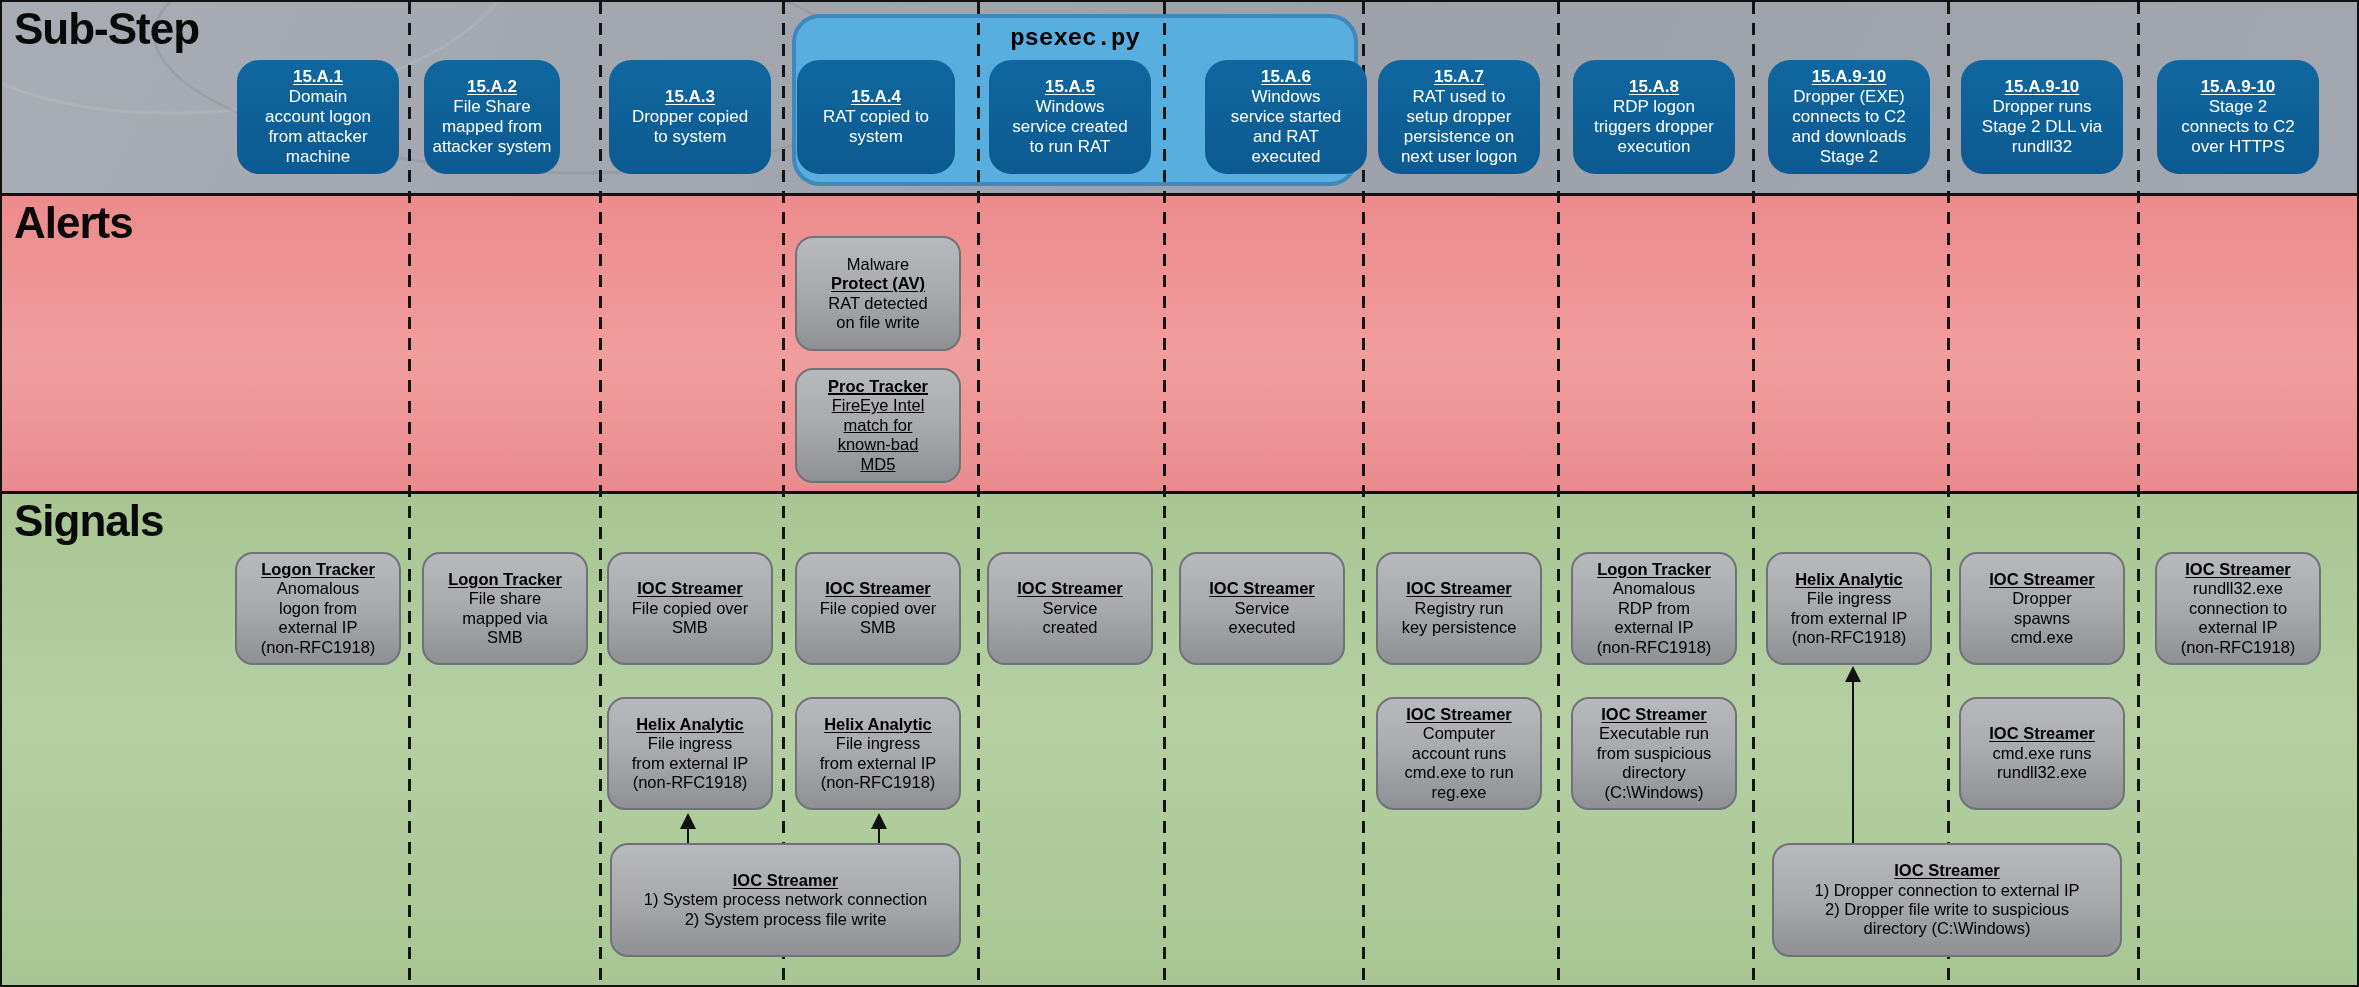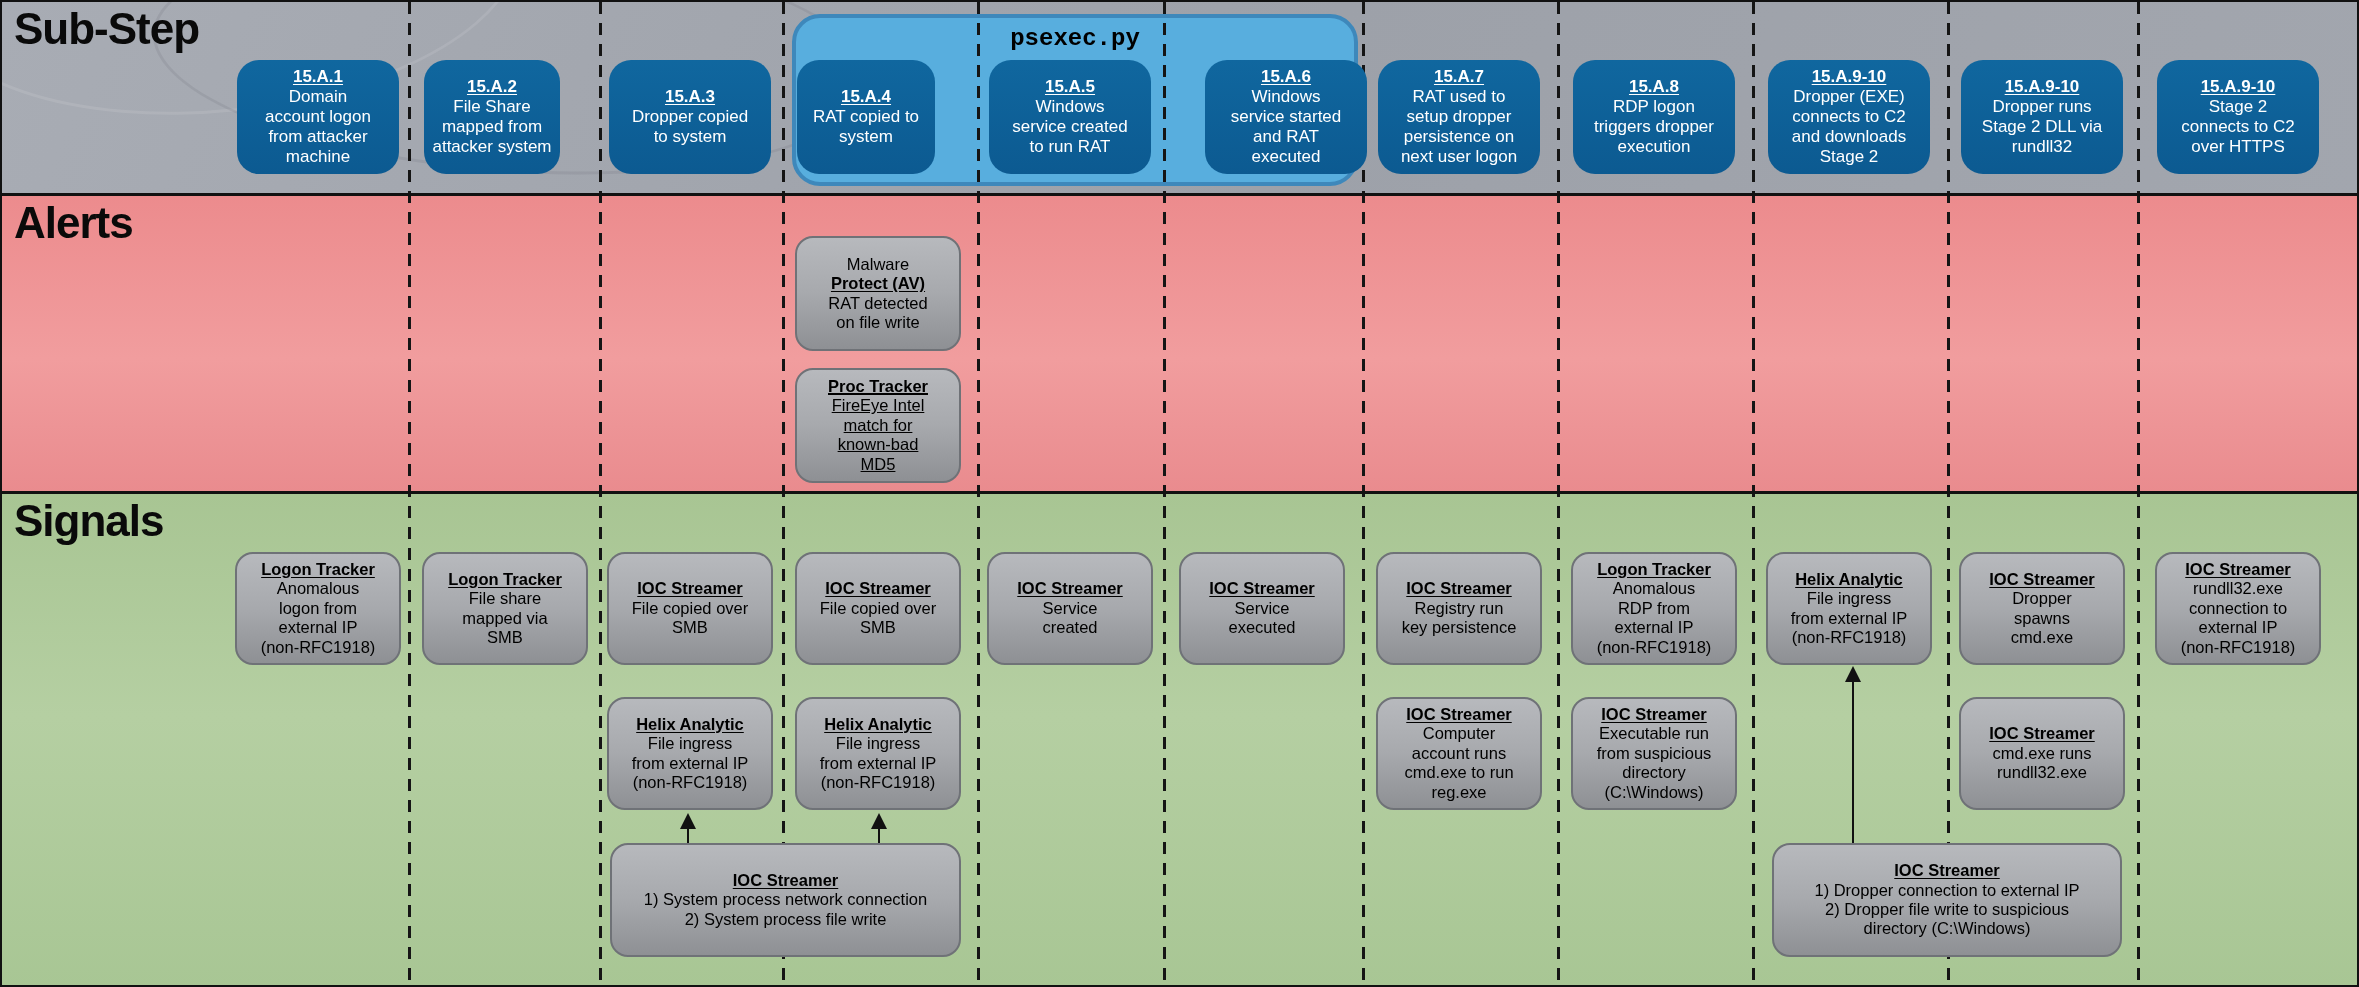--- a/index.html
+++ b/index.html
@@ -101,21 +101,21 @@
         <div class="title">15.A.2</div>
         <div class="body">File Share
 mapped from
 attacker system</div>
       </div>
       <div class="node blue" style="left: 607px; top: 58px; width: 162px; height: 114px;">
         <div class="title">15.A.3</div>
         <div class="body">Dropper copied
 to system</div>
       </div>
-      <div class="node blue" style="left: 795px; top: 58px; width: 138px; height: 114px;">
+      <div class="node blue" style="left: 795px; top: 58px; width: 158px; height: 114px;">
         <div class="title">15.A.4</div>
         <div class="body">RAT copied to
 system</div>
       </div>
       <div class="node blue" style="left: 987px; top: 58px; width: 162px; height: 114px;">
         <div class="title">15.A.5</div>
         <div class="body">Windows
 service created
 to run RAT</div>
       </div>

